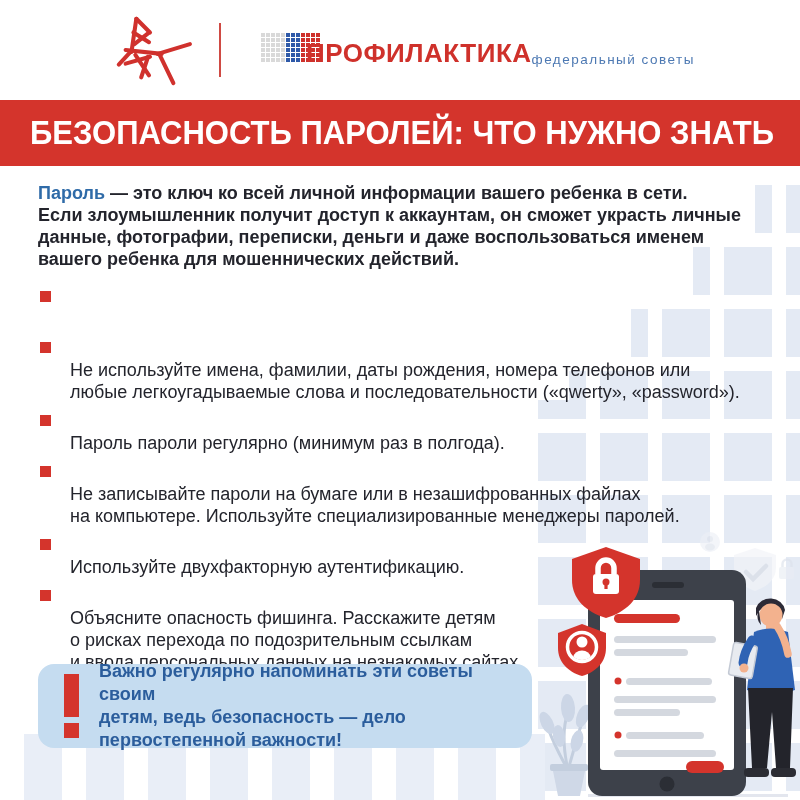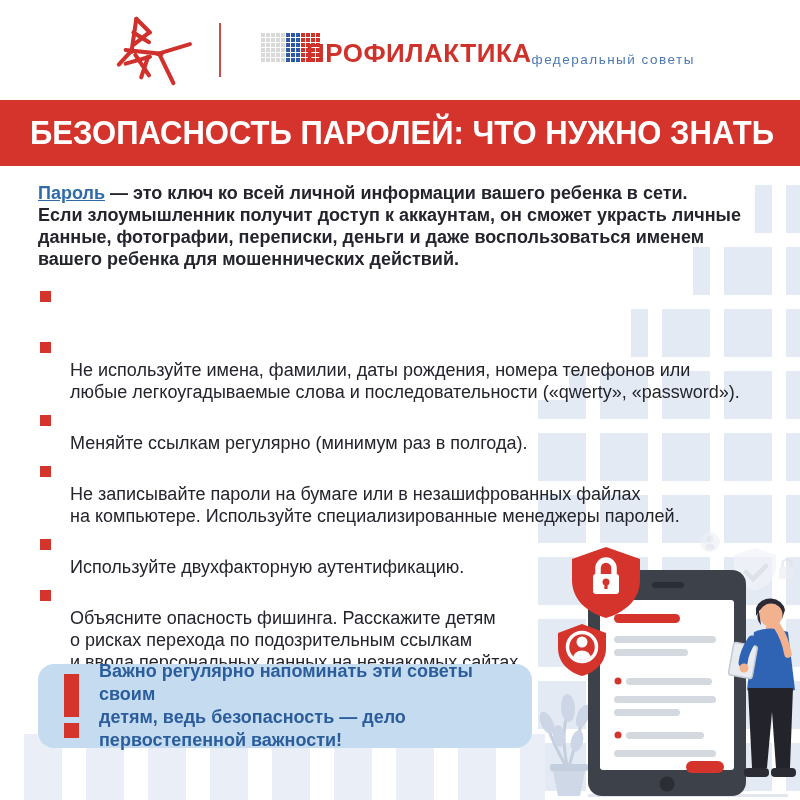--- a/index.html
+++ b/index.html
@@ -37,21 +37,21 @@
   .brand-grid{display:grid;grid-template-columns:repeat(12,4px);grid-auto-rows:4px;gap:1px;margin-bottom:5px;transform:translateX(14px);}
   .brand-name{font-size:26px;font-weight:800;color:var(--logo-red);letter-spacing:.5px;line-height:1.05;}
   .brand-sub{font-size:13.5px;color:var(--brand-sub-blue);letter-spacing:1.5px;margin-top:2px;}
   
   .banner{position:relative;z-index:1;height:66px;background:var(--red);display:flex;align-items:center;padding:0 30px;}
   .banner h1{font-size:33px;font-weight:800;color:#fff;letter-spacing:0;white-space:nowrap;
     transform:scaleX(.94);transform-origin:left center;}
   
   .intro{position:relative;z-index:1;margin:16px 28px 0 38px;font-size:18px;font-weight:700;
     line-height:22px;white-space:pre-line;}
-  .intro .lead{color:var(--link-blue);text-decoration:underline;}
+  .intro .lead{color:var(--link-blue);}
   
   .tips{position:relative;z-index:1;list-style:none;margin:16px 0 0;padding:0 8px 0 40px;}
   .tip{position:relative;padding-left:30px;margin-bottom:7px;font-size:18px;line-height:22px;white-space:pre-line;}
   .bullet{position:absolute;left:0;top:5px;width:11px;height:11px;background:var(--red);}
   .example{display:block;font-style:italic;font-weight:400;color:var(--example-gray);}
   
   .callout{position:absolute;z-index:2;left:38px;top:664px;width:494px;height:84px;
     background:var(--callout-bg);border-radius:16px;display:flex;align-items:center;
     gap:20px;padding:0 16px 0 26px;}
   .excl{display:flex;flex-direction:column;align-items:center;}
@@ -175,21 +175,21 @@
 
   <ul class="tips">
     <li class="tip">
       <span class="bullet"></span>
     </li>
     <li class="tip">
       <span class="bullet"></span><span>Не используйте имена, фамилии, даты рождения, номера телефонов или
 любые легкоугадываемые слова и последовательности («qwerty», «password»).</span>
     </li>
     <li class="tip">
-      <span class="bullet"></span><span>Меняйте ссылкам регулярно (минимум раз в полгода).</span>
+      <span class="bullet"></span><span>Пароль пароли регулярно (минимум раз в полгода).</span>
     </li>
     <li class="tip">
       <span class="bullet"></span><span>Не записывайте пароли на бумаге или в незашифрованных файлах
 на компьютере. Используйте специализированные менеджеры паролей.</span>
     </li>
     <li class="tip">
       <span class="bullet"></span><span>Используйте двухфакторную аутентификацию.</span>
     </li>
     <li class="tip">
       <span class="bullet"></span><span>Объясните опасность фишинга. Расскажите детям

